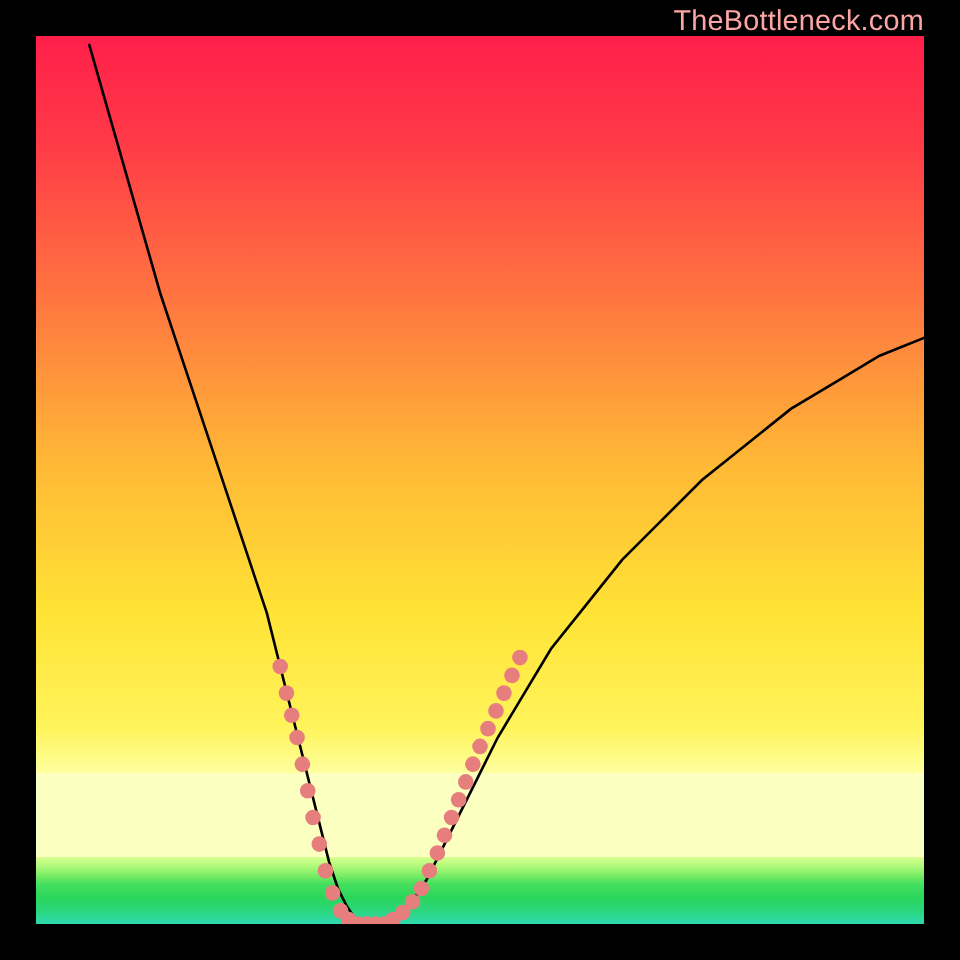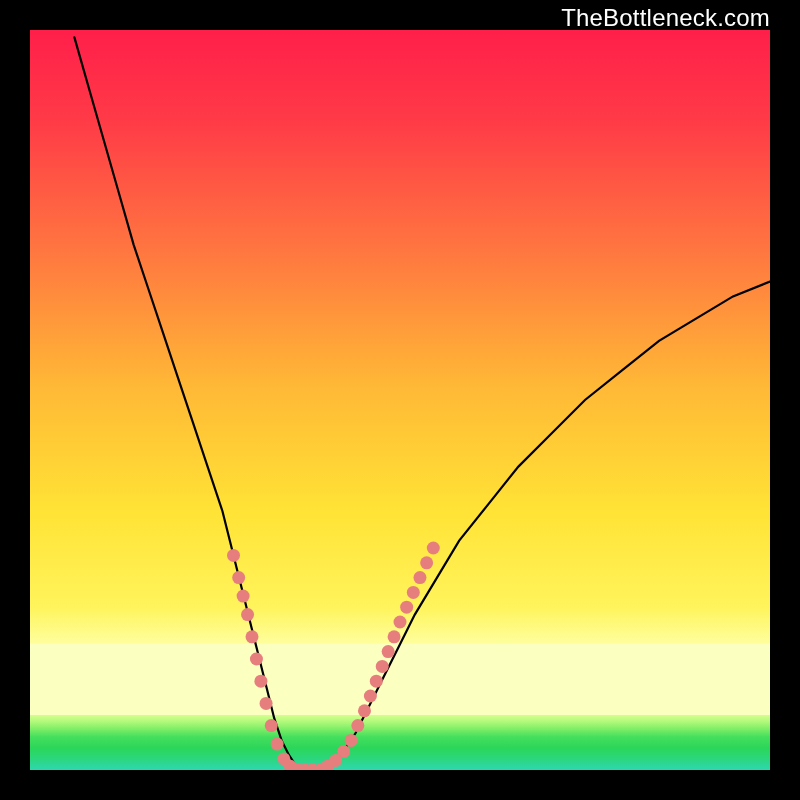--- a/index.html
+++ b/index.html
@@ -23,21 +23,21 @@
     top: 30px;
     left: 30px;
     width: 740px;
     height: 740px;
     
   }
   .watermark {
     position: absolute;
     top: 4px;
     right: 30px;
-    color: #ffffff;
+    color: #fca5a5;
     font-size: 24px;
     font-weight: 400;
     letter-spacing: 0.2px;
     z-index: 10;
   }
   svg {
     display: block;
   }
 </style>
 </head>

